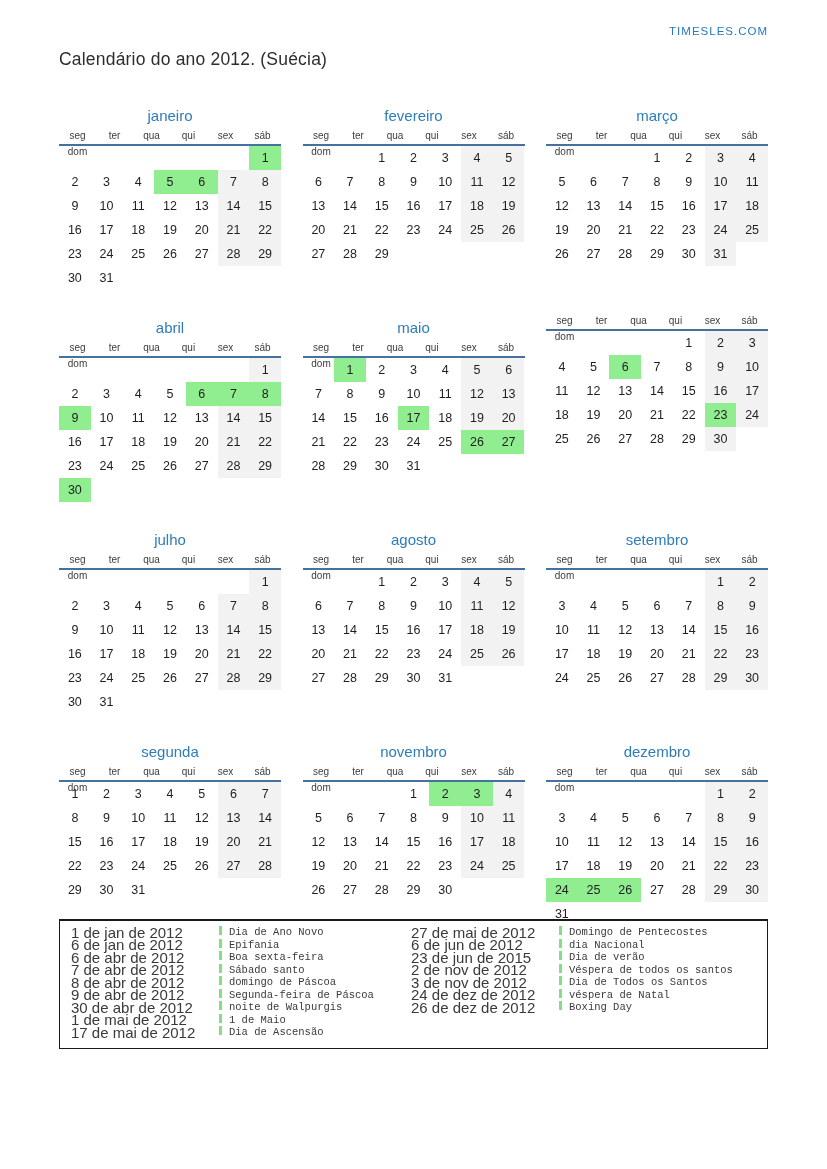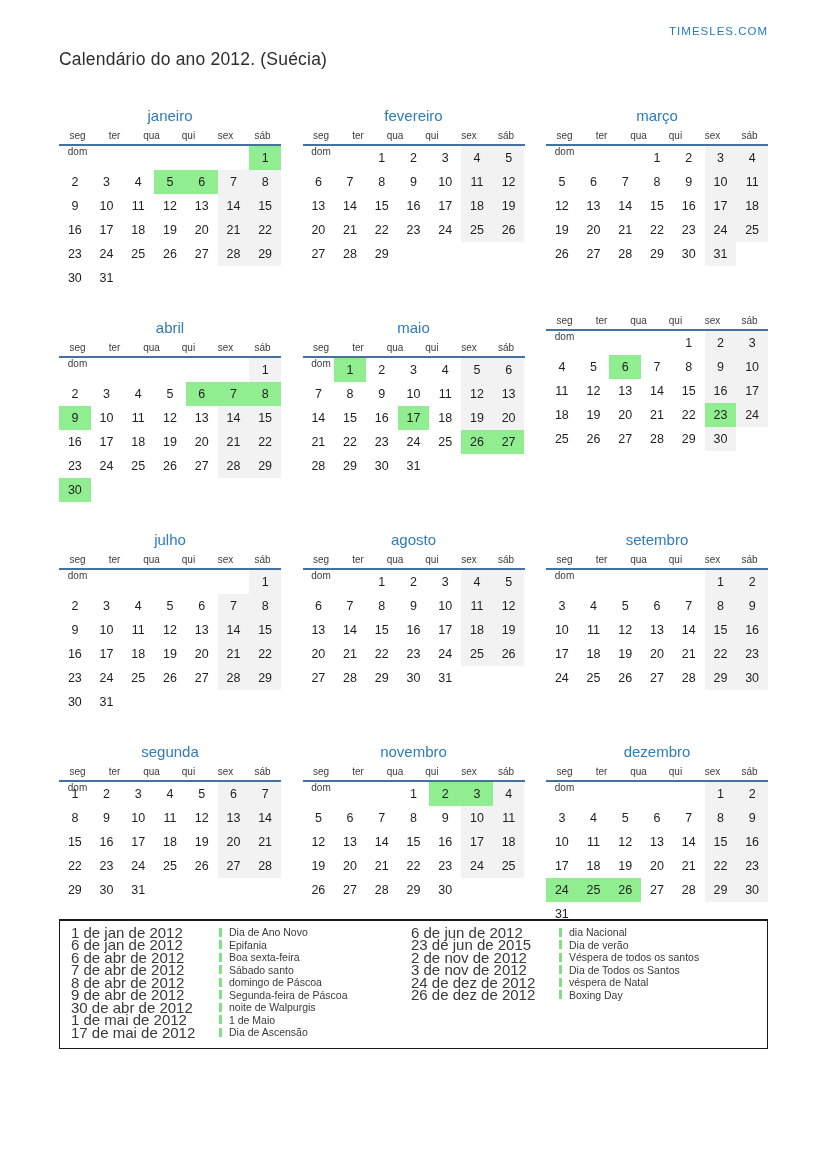--- a/index.html
+++ b/index.html
@@ -58,21 +58,21 @@
     padding-top:5px;display:flex;
   }
   .legend-half{width:352px;padding-left:11px;}
   .legend-half.right{width:357px;padding-left:0;}
   .legend-row{display:flex;height:12.5px;align-items:center;}
   .legend-date{
     width:148px;font-size:15px;color:#3a3a3a;white-space:nowrap;
   }
   .legend-name{
     font-size:10.5px;color:#3a3a3a;white-space:nowrap;
-    display:flex;align-items:center;
+    display:flex;font-family:Liberation Mono, monospace;
   }
   .bar{
     display:inline-block;width:3px;height:9px;
     background:var(--legend-green);margin-right:7px;flex:none;
   }
 </style>
 </head>
 <body>
 
 <div class="page-title">Calendário do ano 2012. (Suécia)</div>
@@ -813,20 +813,27 @@
       <div class="legend-row">
         <span class="legend-date">17 de mai de 2012</span>
         <span class="legend-name">
           <i class="bar"></i>
           <span>Dia de Ascensão</span>
         </span>
       </div>
     </div>
   <div class="legend-half right" id="legend-right">
       <div class="legend-row">
+        <span class="legend-date">27 de mai de 2012</span>
+        <span class="legend-name">
+          <i class="bar"></i>
+          <span>Domingo de Pentecostes</span>
+        </span>
+      </div>
+      <div class="legend-row">
         <span class="legend-date">6 de jun de 2012</span>
         <span class="legend-name">
           <i class="bar"></i>
           <span>dia Nacional</span>
         </span>
       </div>
       <div class="legend-row">
         <span class="legend-date">23 de jun de 2015</span>
         <span class="legend-name">
           <i class="bar"></i>

